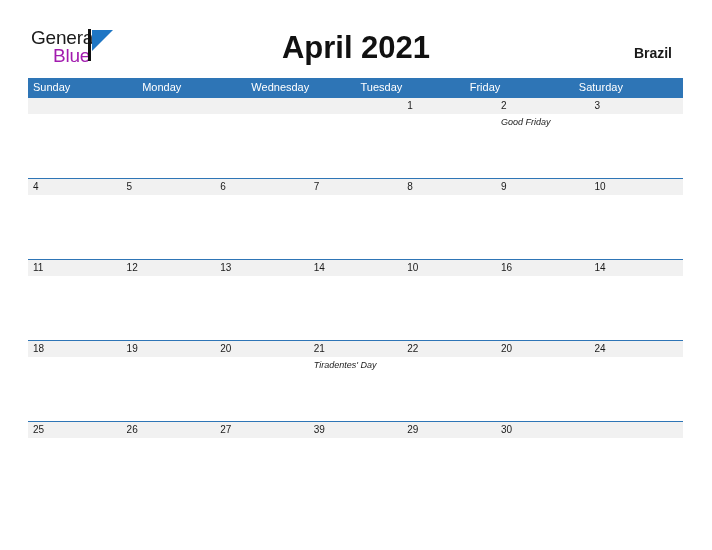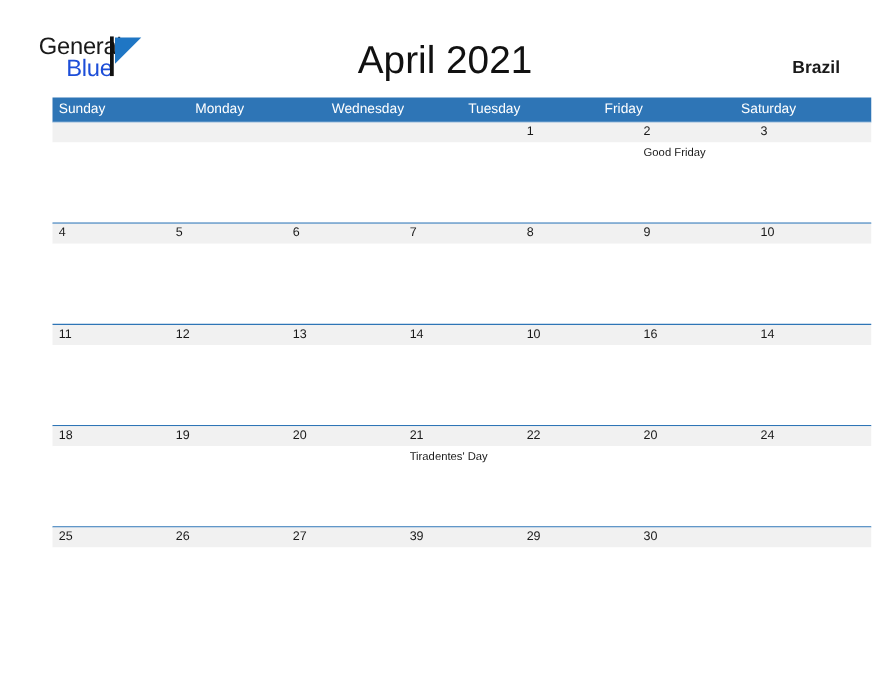--- a/index.html
+++ b/index.html
@@ -47,57 +47,57 @@
     letter-spacing: -0.2px;
     color: #1a1a1a;
     white-space: nowrap;
   }
   .logo-line2 {
     position: absolute;
     left: 22px;
     top: 18px;
     font-size: 19px;
     letter-spacing: -0.2px;
-    color: #1d4ed8;
+    color: #a21caf;
     white-space: nowrap;
   }
   .logo-flag {
     position: absolute;
     left: 57px;
     top: 1px;
     width: 28px;
     height: 32px;
   }
 
   .cal-title {
     position: absolute;
     left: 0;
     top: 30px;
     width: 712px;
     text-align: center;
     font-size: 31px;
-    font-weight: 400;
+    font-weight: 700;
     color: #111111;
     letter-spacing: 0px;
   }
 
   .country {
     position: absolute;
     right: 40px;
     top: 45px;
     font-size: 14px;
     font-weight: bold;
     color: #1a1a1a;
     white-space: nowrap;
   }
 
   
   .calendar {
     position: absolute;
-    left: 42px;
+    left: 28px;
     top: 78px;
     width: 655px;
   }
 
   .weekday-row {
     display: flex;
     width: 655px;
     height: 19px;
     background: #2e75b6;
   }
@@ -148,20 +148,21 @@
   }
   .event-cell {
     flex: 1 1 0;
     min-width: 0;
     font-size: 9px;
     line-height: 13px;
     padding: 2px 3px 0 5px;
     box-sizing: border-box;
     color: #1a1a1a;
     overflow: hidden;
+    font-style: italic;
   }
 </style>
 </head>
 <body>
 
 <div class="page">
 
   <div class="header">
 
     <div class="logo">

